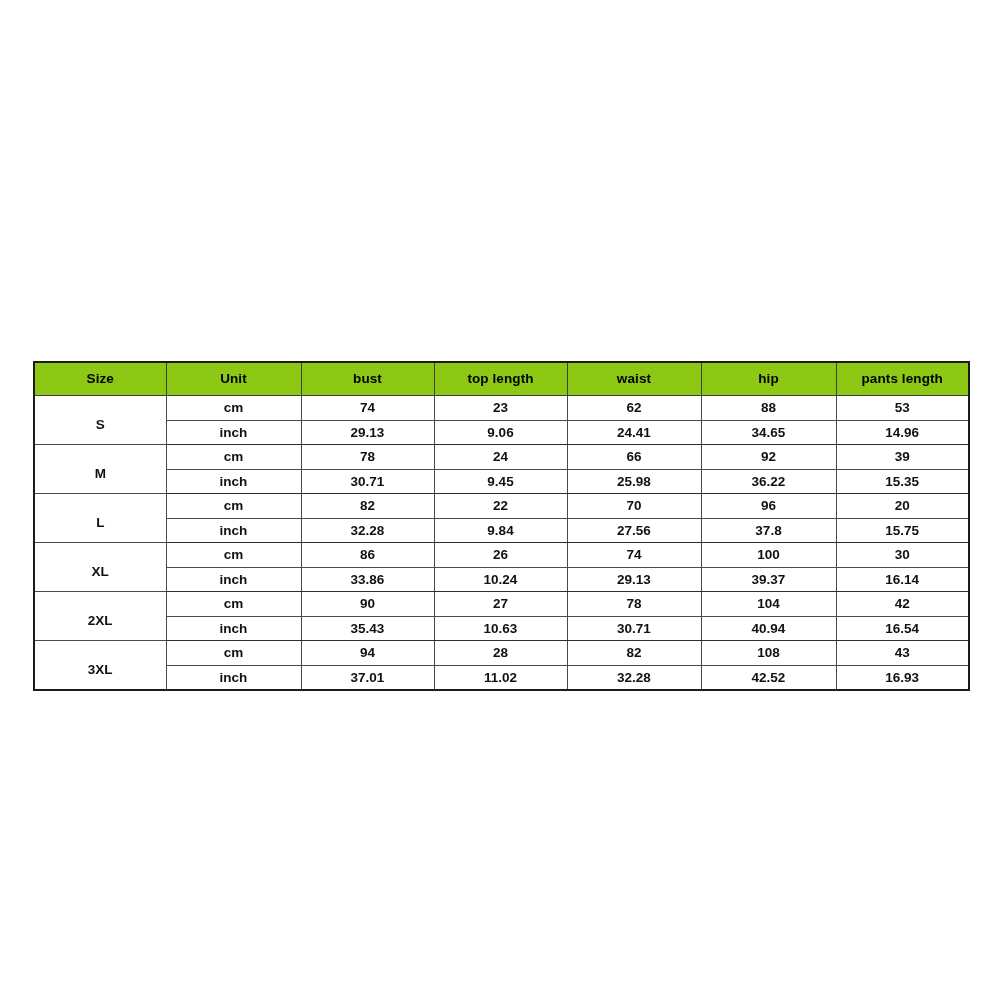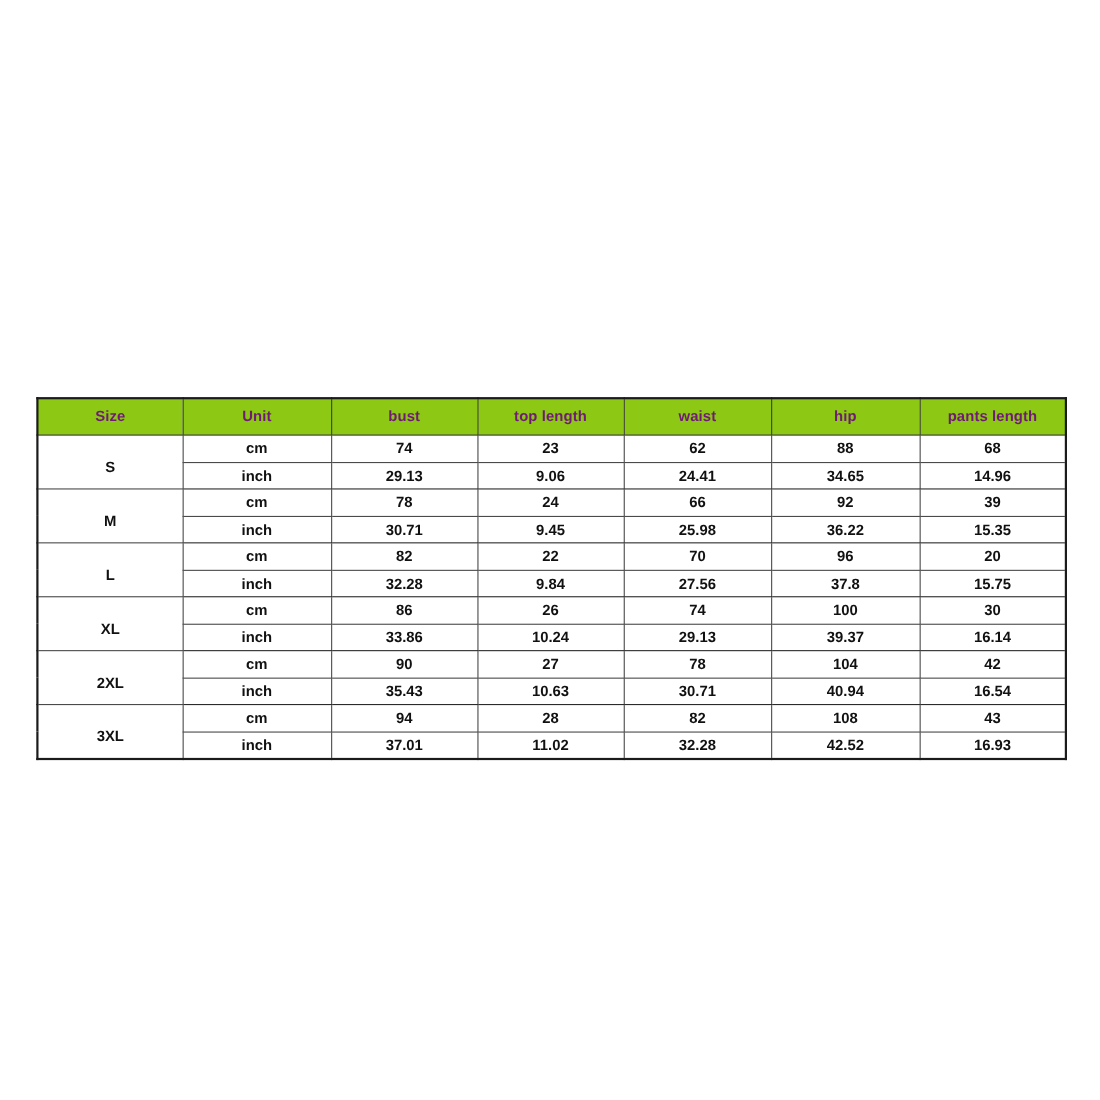--- a/index.html
+++ b/index.html
@@ -55,21 +55,21 @@
     font-weight: bold;
     color: #111111;
     padding: 0;
     font-size: 13.5px;
     line-height: 1;
   }
 
   table.size-chart thead th {
     height: 32px;
     background: #8CC814;
-    color: #701a75;
+    color: #000000;
     font-size: 13.5px;
     letter-spacing: 0.1px;
     border-color: #3e3e3e;
   }
 
   table.size-chart tbody td {
     height: 23.5px;
     background: #ffffff;
     font-size: 13.5px;
   }
@@ -115,21 +115,21 @@
       </thead>
       <tbody>
 
         <tr>
           <td class="size-cell" rowspan="2">S</td>
           <td>cm</td>
           <td>74</td>
           <td>23</td>
           <td>62</td>
           <td>88</td>
-          <td>68</td>
+          <td>53</td>
         </tr>
         <tr class="group-end">
           <td>inch</td>
           <td>29.13</td>
           <td>9.06</td>
           <td>24.41</td>
           <td>34.65</td>
           <td>14.96</td>
         </tr>
 

